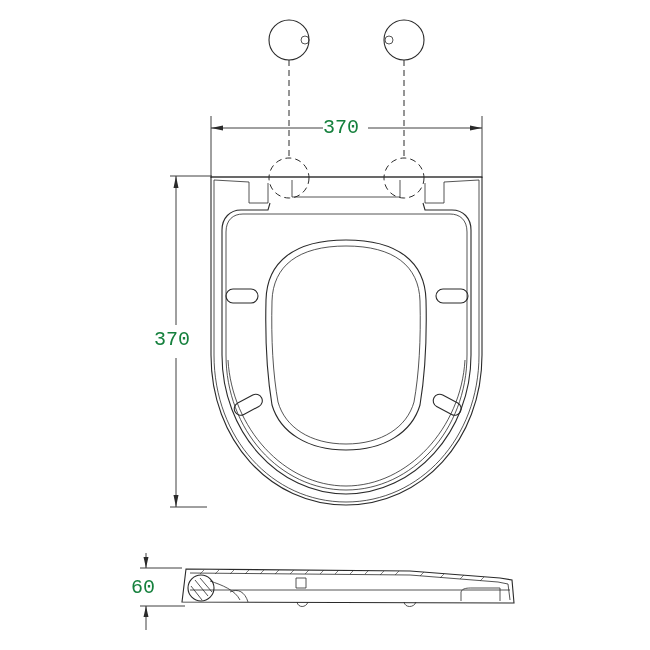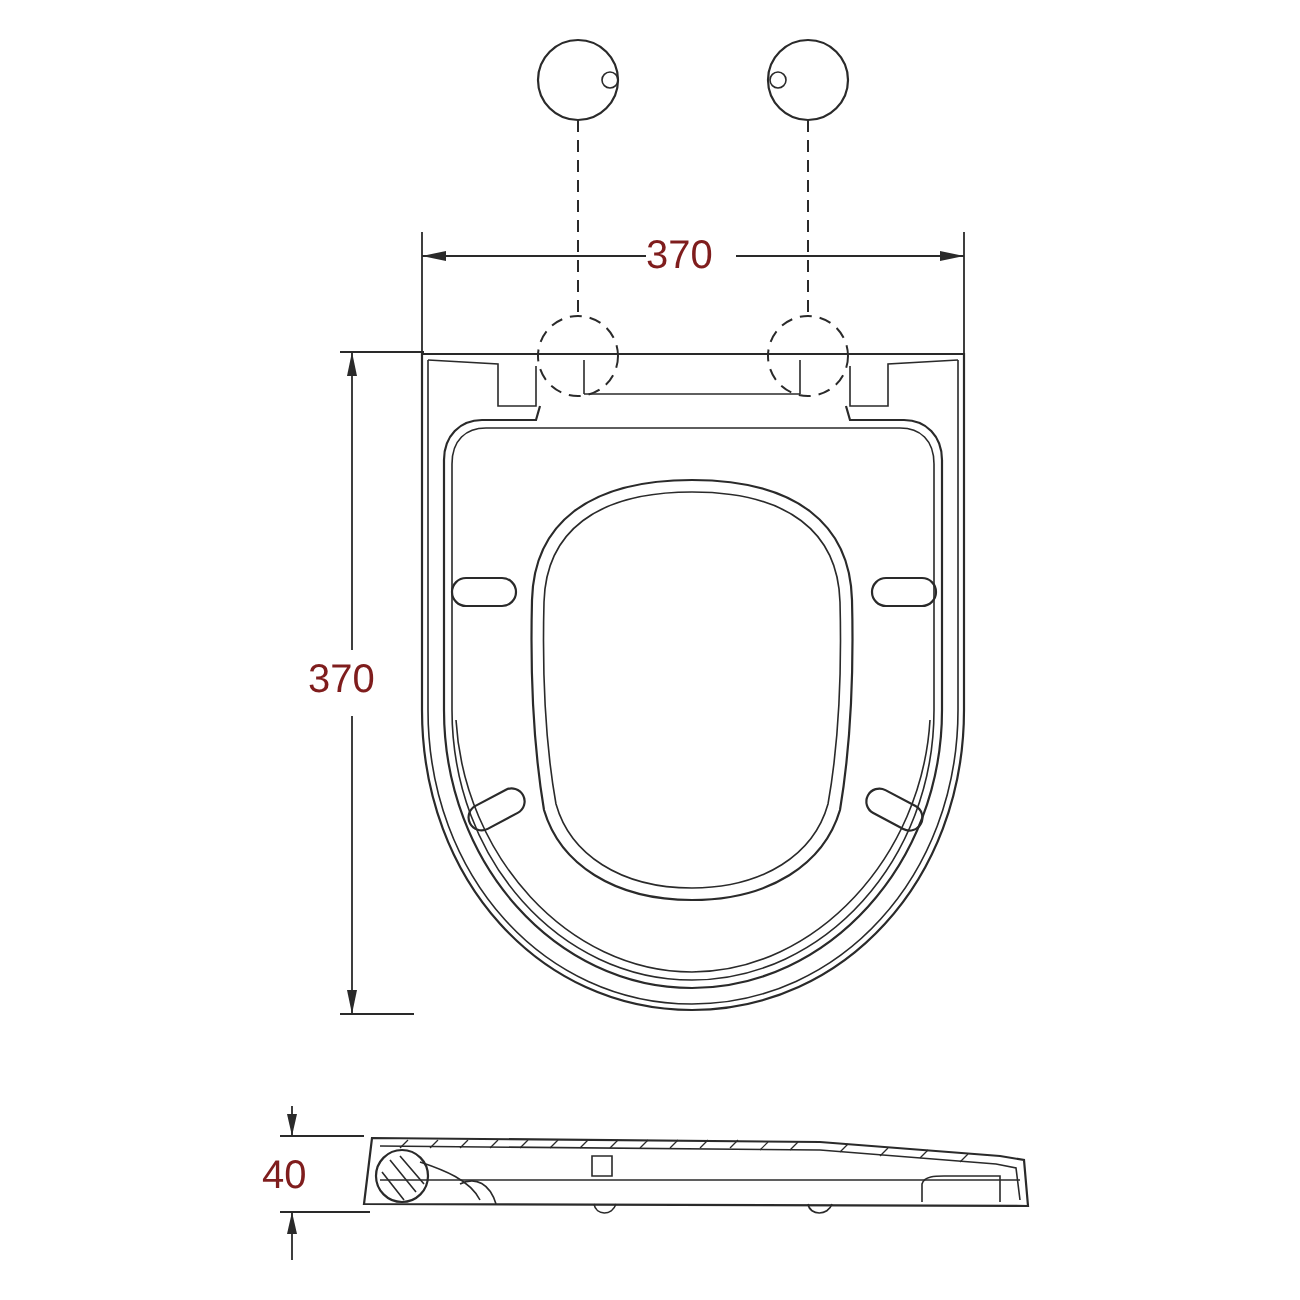--- a/index.html
+++ b/index.html
@@ -4,21 +4,21 @@
 <style>
   html, body { margin:0; padding:0; background:#ffffff; }
   body { width:650px; height:650px; overflow:hidden; }
   #canvas { position:relative; width:650px; height:650px; }
   svg { position:absolute; left:0; top:0; }
   .ln { fill:none; stroke:#2a2a2a; stroke-width:1.1; }
   .thin { fill:none; stroke:#2a2a2a; stroke-width:0.8; }
   .dash { fill:none; stroke:#2a2a2a; stroke-width:1; stroke-dasharray:6 4; }
   .dim { fill:none; stroke:#2a2a2a; stroke-width:0.9; }
   .arrow { fill:#2a2a2a; stroke:none; }
-  .lbl { position:absolute; font-family:Liberation Sans, sans-serif; color:#7f1d1d; background:#fff; line-height:1; }
+  .lbl { position:absolute; font-family:Liberation Mono, monospace; color:#15803d; background:#fff; line-height:1; }
   .hatch { fill:none; stroke:#2a2a2a; stroke-width:0.6; }
 </style>
 </head>
 <body>
 
 <div id="canvas">
 <svg width="650" height="650" viewBox="0 0 650 650">
 
   <g>
     <circle class="ln" cx="289" cy="40" r="20"></circle>
@@ -126,14 +126,14 @@
     <path class="thin" d="M296,578 L306,578 L306,588 L296,588 Z"></path>
     <path class="thin" d="M297,602 C298,608 306,608 308,602"></path>
     <path class="thin" d="M404,602 C405,608 414,608 416,602"></path>
 
     <path class="thin" d="M461,601 L461,592 C462,588 468,588 472,588 L500,588 L500,601"></path>
   </g>
 </svg>
 
 <div class="lbl" style="left:323px; top:118px; font-size:20px;">370</div>
 <div class="lbl" style="left:154px; top:330px; font-size:20px;">370</div>
-<div class="lbl" style="left:131px; top:578px; font-size:20px;">40</div>
+<div class="lbl" style="left:131px; top:578px; font-size:20px;">60</div>
 </div>
 
 </body></html>

